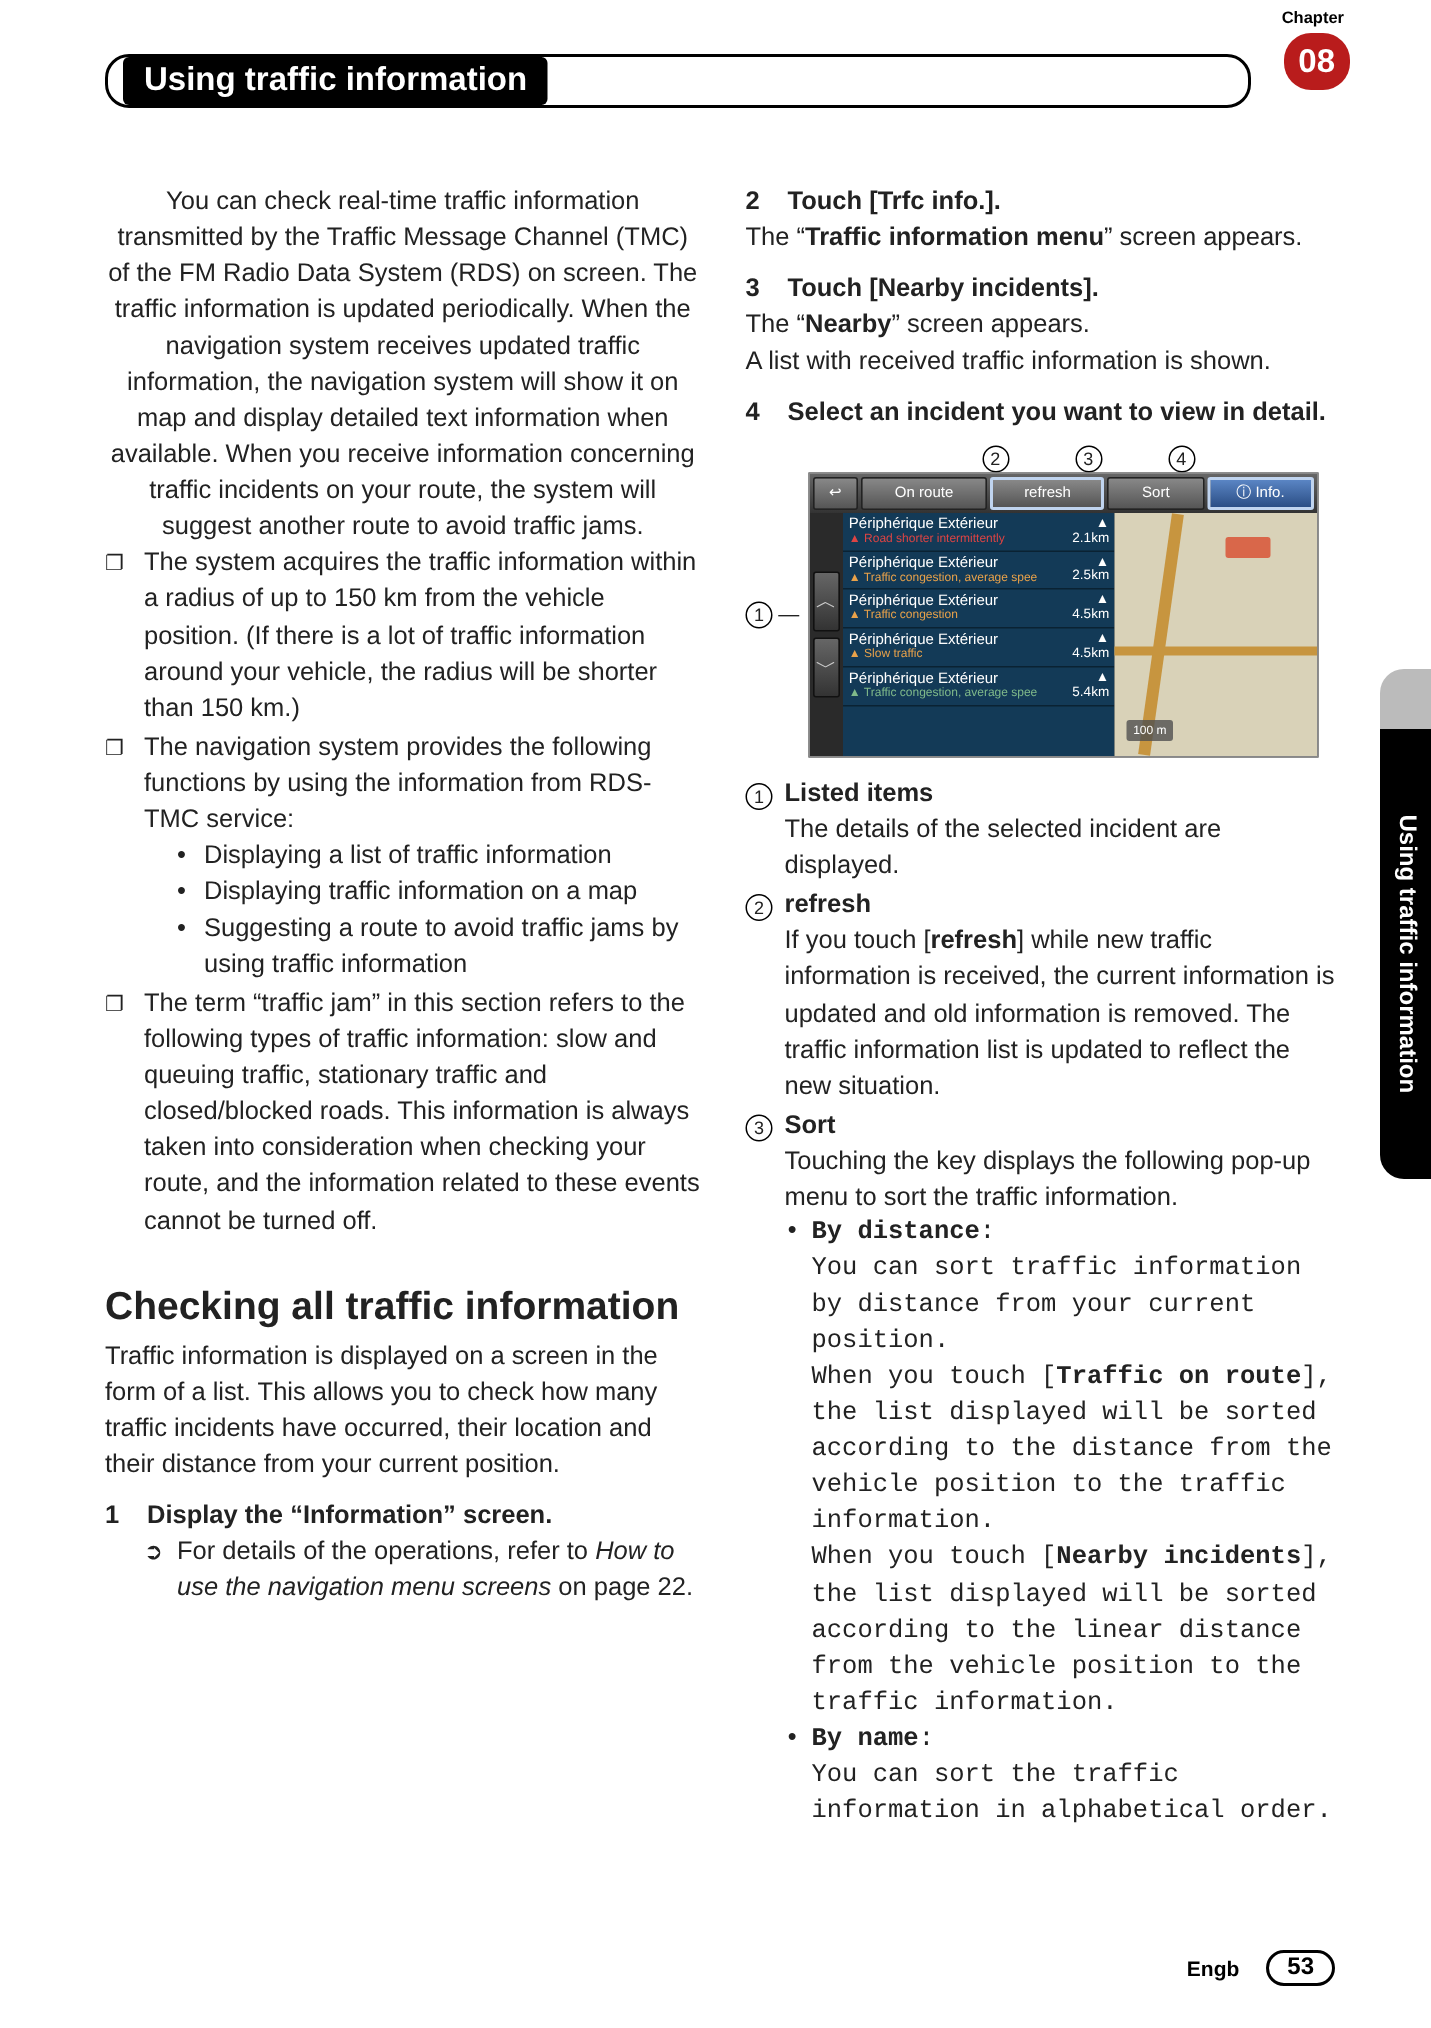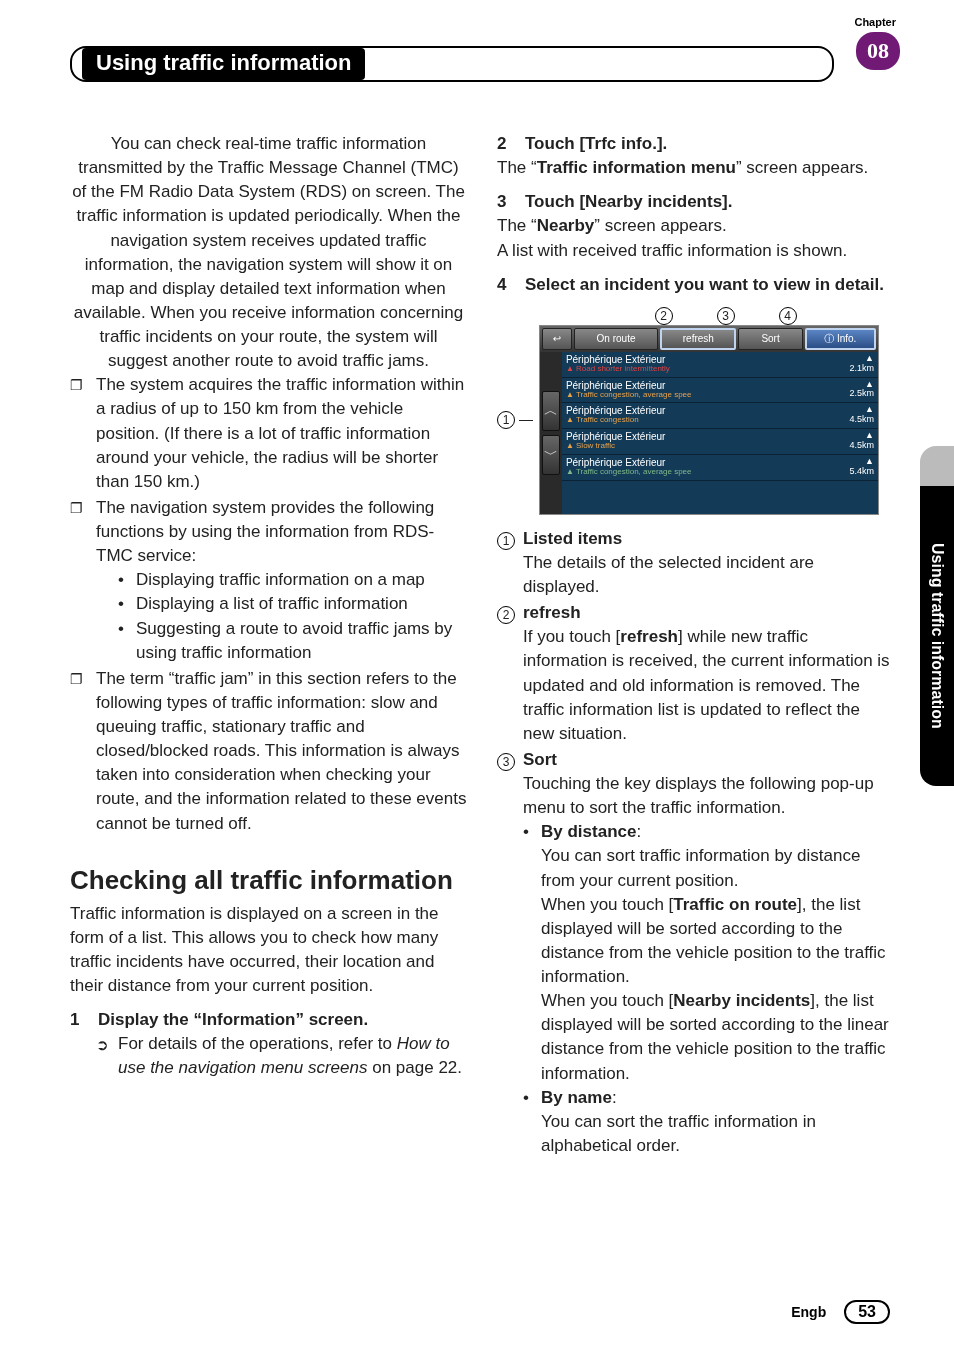--- a/index.html
+++ b/index.html
@@ -8,48 +8,47 @@
     padding: 0;
     font-family: "Helvetica Neue", Helvetica, Arial, sans-serif;
     background: #fff;
     color: #000;
     width: 954px;
     height: 1352px;
     position: relative;
     overflow: hidden;
   }
   .page {
-    padding: 22px 60px 30px 70px;
+    padding: 12px 60px 30px 70px;
   }
   
   .header-bar {
     position: relative;
     margin-bottom: 50px;
     margin-top: 24px;
   }
   .chapter-label {
     position: absolute;
     right: -2px;
     top: -30px;
     font-size: 11px;
     font-weight: bold;
   }
   .chapter-num {
     position: absolute;
     right: -6px;
     top: -14px;
-    background: #701a75;
+    background: #b91c1c;
     color: #fff;
     font-weight: bold;
     font-size: 22px;
     padding: 6px 10px;
     border-radius: 18px;
     min-width: 44px;
     text-align: center;
-    font-family: Liberation Serif, serif;
   }
   .title-pill {
     border: 2px solid #000;
     border-radius: 16px;
     padding: 4px 16px 4px 10px;
     display: flex;
     align-items: center;
     height: 36px;
     margin-right: 60px;
   }
@@ -256,20 +255,21 @@
   
   .numdesc { margin-top: 4px; }
   .nd-item { display:flex; margin-bottom:2px; }
   .nd-item .nd-num { flex:0 0 26px; padding-top:1px; }
   .nd-item .nd-body { flex:1; }
   .nd-title { font-weight: bold; }
   .sub-dot-list { padding-left: 0; }
   .sub-dot-item {
     position: relative;
     padding-left: 18px;
+    font-family: Liberation Mono, monospace;
   }
   .sub-dot-item::before {
     content:"•"; position:absolute; left:0; top:0;
   }
   .sub-dot-body { padding-left: 0; }
 
   
   .side-tab {
     position: absolute;
     right: 0;
@@ -340,22 +340,22 @@
       <div class="square-list">
         <div class="square-item">
           <div class="bullet">❐</div>
           <div class="btxt">The system acquires the traffic information within a radius of up to 150 km from the vehicle position. (If there is a lot of traffic information around your vehicle, the radius will be shorter than 150 km.)</div>
         </div>
         <div class="square-item">
           <div class="bullet">❐</div>
           <div class="btxt">
             <span>The navigation system provides the following functions by using the information from RDS-TMC service:</span>
             <div class="dot-list">
+              <div class="dot-item">Displaying a list of traffic information</div>
               <div class="dot-item">Displaying traffic information on a map</div>
-              <div class="dot-item">Displaying a list of traffic information</div>
               <div class="dot-item">Suggesting a route to avoid traffic jams by using traffic information</div>
             </div>
           </div>
         </div>
         <div class="square-item">
           <div class="bullet">❐</div>
           <div class="btxt">The term “traffic jam” in this section refers to the following types of traffic information: slow and queuing traffic, stationary traffic and closed/blocked roads. This information is always taken into consideration when checking your route, and the information related to these events cannot be turned off.</div>
         </div>
       </div>
 
@@ -459,20 +459,26 @@
                     <div class="rdist">▲<br>4.5km</div>
                   </div>
                   <div class="shot-list-row">
                     <div>
                       <div class="rtitle">Périphérique Extérieur</div>
                       <div class="rsub green">▲ Traffic congestion, average spee</div>
                     </div>
                     <div class="rdist">▲<br>5.4km</div>
                   </div>
                 </div>
+              <div class="shot-map">
+                <div class="road" style="left:20%;top:0;width:8px;height:100%;transform:rotate(8deg);"></div>
+                <div class="road" style="left:0;top:55%;width:100%;height:6px;"></div>
+                <div class="road" style="background:#d9674a;left:55%;top:10%;width:30px;height:14px;border-radius:2px;"></div>
+                <div class="scale">100 m</div>
+              </div>
             </div>
           </div>
         </div>
       </div>
 
       <div class="numdesc">
         <div class="nd-item">
           <div class="nd-num"><span class="circnum">1</span></div>
           <div class="nd-body">
             <div class="nd-title">Listed items</div>

